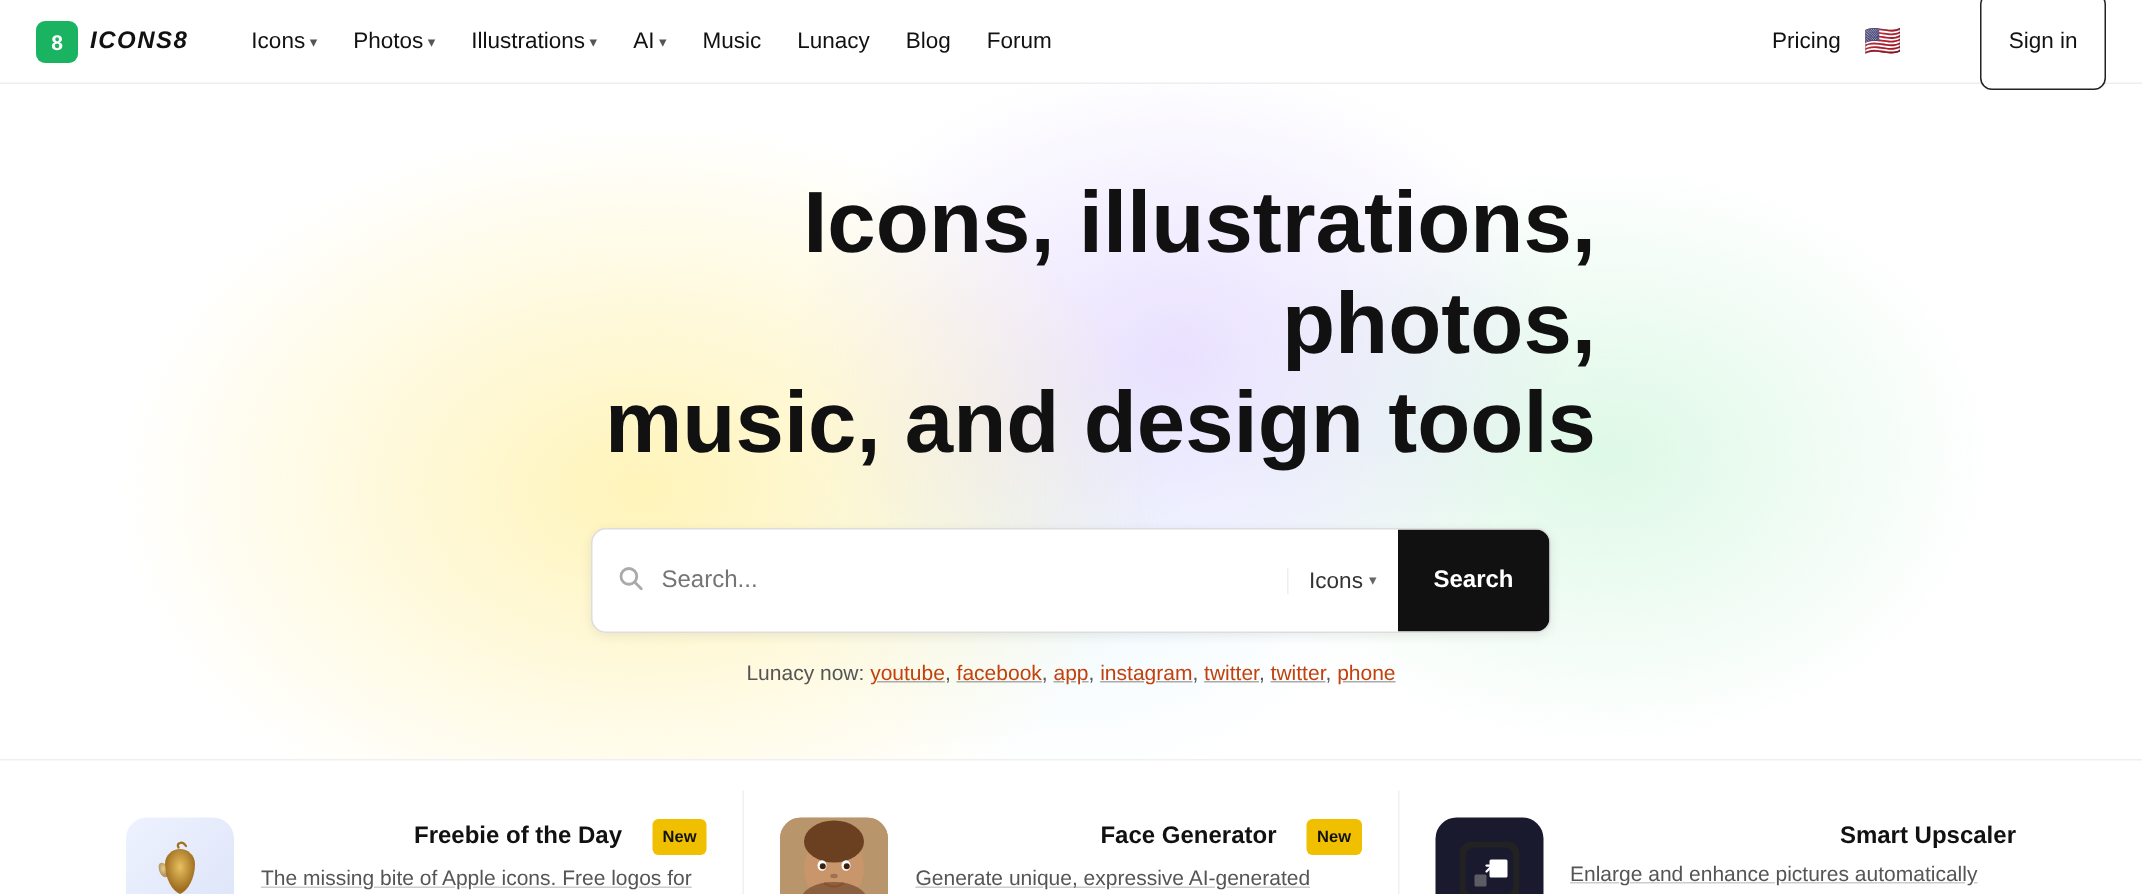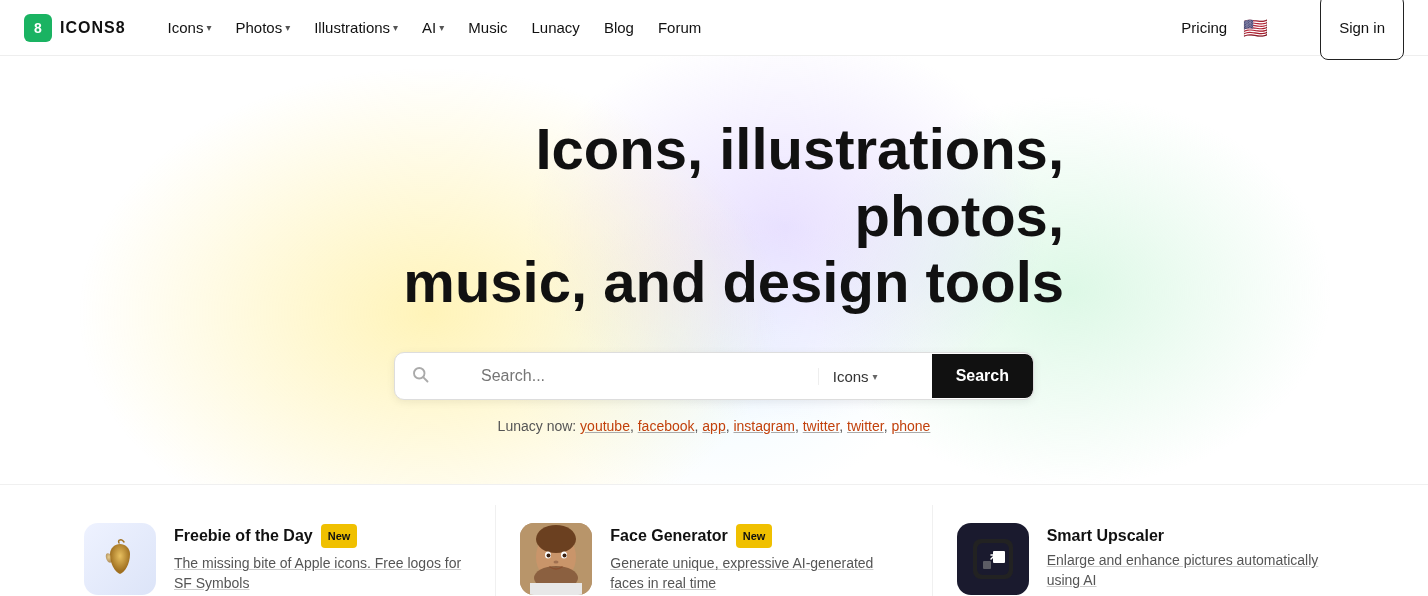--- a/index.html
+++ b/index.html
@@ -6,21 +6,21 @@
     body { font-family: -apple-system, BlinkMacSystemFont, 'Segoe UI', sans-serif; background: #fff; width: 1428px; overflow-x: hidden; }
 
     
     .navbar {
       display: flex; align-items: center; padding: 0 24px; height: 56px;
       border-bottom: 1px solid #eee; position: relative; z-index: 10; background: #fff;
     }
     .nav-logo { display: flex; align-items: center; gap: 8px; margin-right: 32px; text-decoration: none; }
     .nav-logo-icon { width: 28px; height: 28px; background: #1ab362; border-radius: 6px; display: flex; align-items: center; justify-content: center; }
     .nav-logo-icon span { color: #fff; font-weight: 900; font-size: 14px; }
-    .nav-logo-text { font-weight: 800; font-size: 16px; color: #111; letter-spacing: 1px; }
+    .nav-logo-text { font-weight: 800; font-size: 16px; color: #111; letter-spacing: 1px; font-style: italic; }
     .nav-links { display: flex; align-items: center; gap: 4px; flex: 1; }
     .nav-link {
       display: flex; align-items: center; gap: 3px; padding: 6px 10px;
       color: #111; text-decoration: none; font-size: 15px; font-weight: 500; cursor: pointer;
       border-radius: 6px;
     }
     .nav-link .chevron { font-size: 10px; color: #555; }
     .nav-right { display: flex; align-items: center; gap: 16px; }
     .nav-pricing { font-size: 15px; font-weight: 500; color: #111; text-decoration: none; }
     .nav-flag { font-size: 20px; }
@@ -46,36 +46,35 @@
     .hero-title {
       font-size: 58px; font-weight: 900; color: #111; line-height: 1.15;
       margin-bottom: 36px; max-width: 700px; margin-left: auto; margin-right: auto; text-align: right;
     }
 
     
     .search-bar {
       display: flex; align-items: center; max-width: 640px; margin: 0 auto 18px;
       background: #fff; border: 1.5px solid #ddd; border-radius: 10px; overflow: hidden;
       box-shadow: 0 2px 8px rgba(0,0,0,0.08);
-      gap: 40px;
     }
     .search-icon-wrap { padding: 0 12px 0 16px; color: #aaa; font-size: 18px; }
     .search-input {
       flex: 1; border: none; outline: none; font-size: 16px; padding: 14px 8px 14px 0;
       color: #999; background: transparent;
     }
     .search-type-selector {
       display: flex; align-items: center; gap: 4px; padding: 0 14px;
       border-left: 1px solid #eee; font-size: 15px; color: #333; font-weight: 500; cursor: pointer;
       white-space: nowrap;
     }
     .search-type-selector .chev { font-size: 10px; color: #666; }
     .search-button {
       background: #111; color: #fff; border: none; padding: 12px 24px;
-      font-size: 16px; font-weight: 600; cursor: pointer; height: 44px;
+      font-size: 16px; font-weight: 600; cursor: pointer; height: 68px;
       border-radius: 0 8px 8px 0;
     }
 
     
     .popular-now {
       font-size: 14px; color: #555; margin-top: 4px;
     }
     .popular-now a { color: #c2410c; text-decoration: underline; text-decoration-color: #aaa; }
 
     
@@ -86,21 +85,21 @@
     .card {
       display: flex; align-items: center; gap: 18px; flex: 1;
       padding: 18px 24px; border-right: 1px solid #f0f0f0; cursor: pointer;
     }
     .card:last-child { border-right: none; }
     .card-thumbnail {
       width: 72px; height: 72px; border-radius: 14px; overflow: hidden; flex-shrink: 0;
       background: #f5f5f5; display: flex; align-items: center; justify-content: center;
     }
     .card-info { flex: 1; }
-    .card-title-row { display: flex; align-items: center; gap: 8px; margin-bottom: 6px; }
+    .card-title-row { display: flex; align-items: center; gap: 20px; margin-bottom: 6px; justify-content: flex-end; }
     .card-title { font-size: 16px; font-weight: 700; color: #111; }
     .card-badge {
       background: #f0c000; color: #111; font-size: 11px; font-weight: 700;
       padding: 6px 7px; border-radius: 4px;
     }
     .card-desc {
       font-size: 14px; color: #555; line-height: 1.4; text-decoration: underline;
       text-decoration-color: #ccc; max-width: 340px;
     }
 

